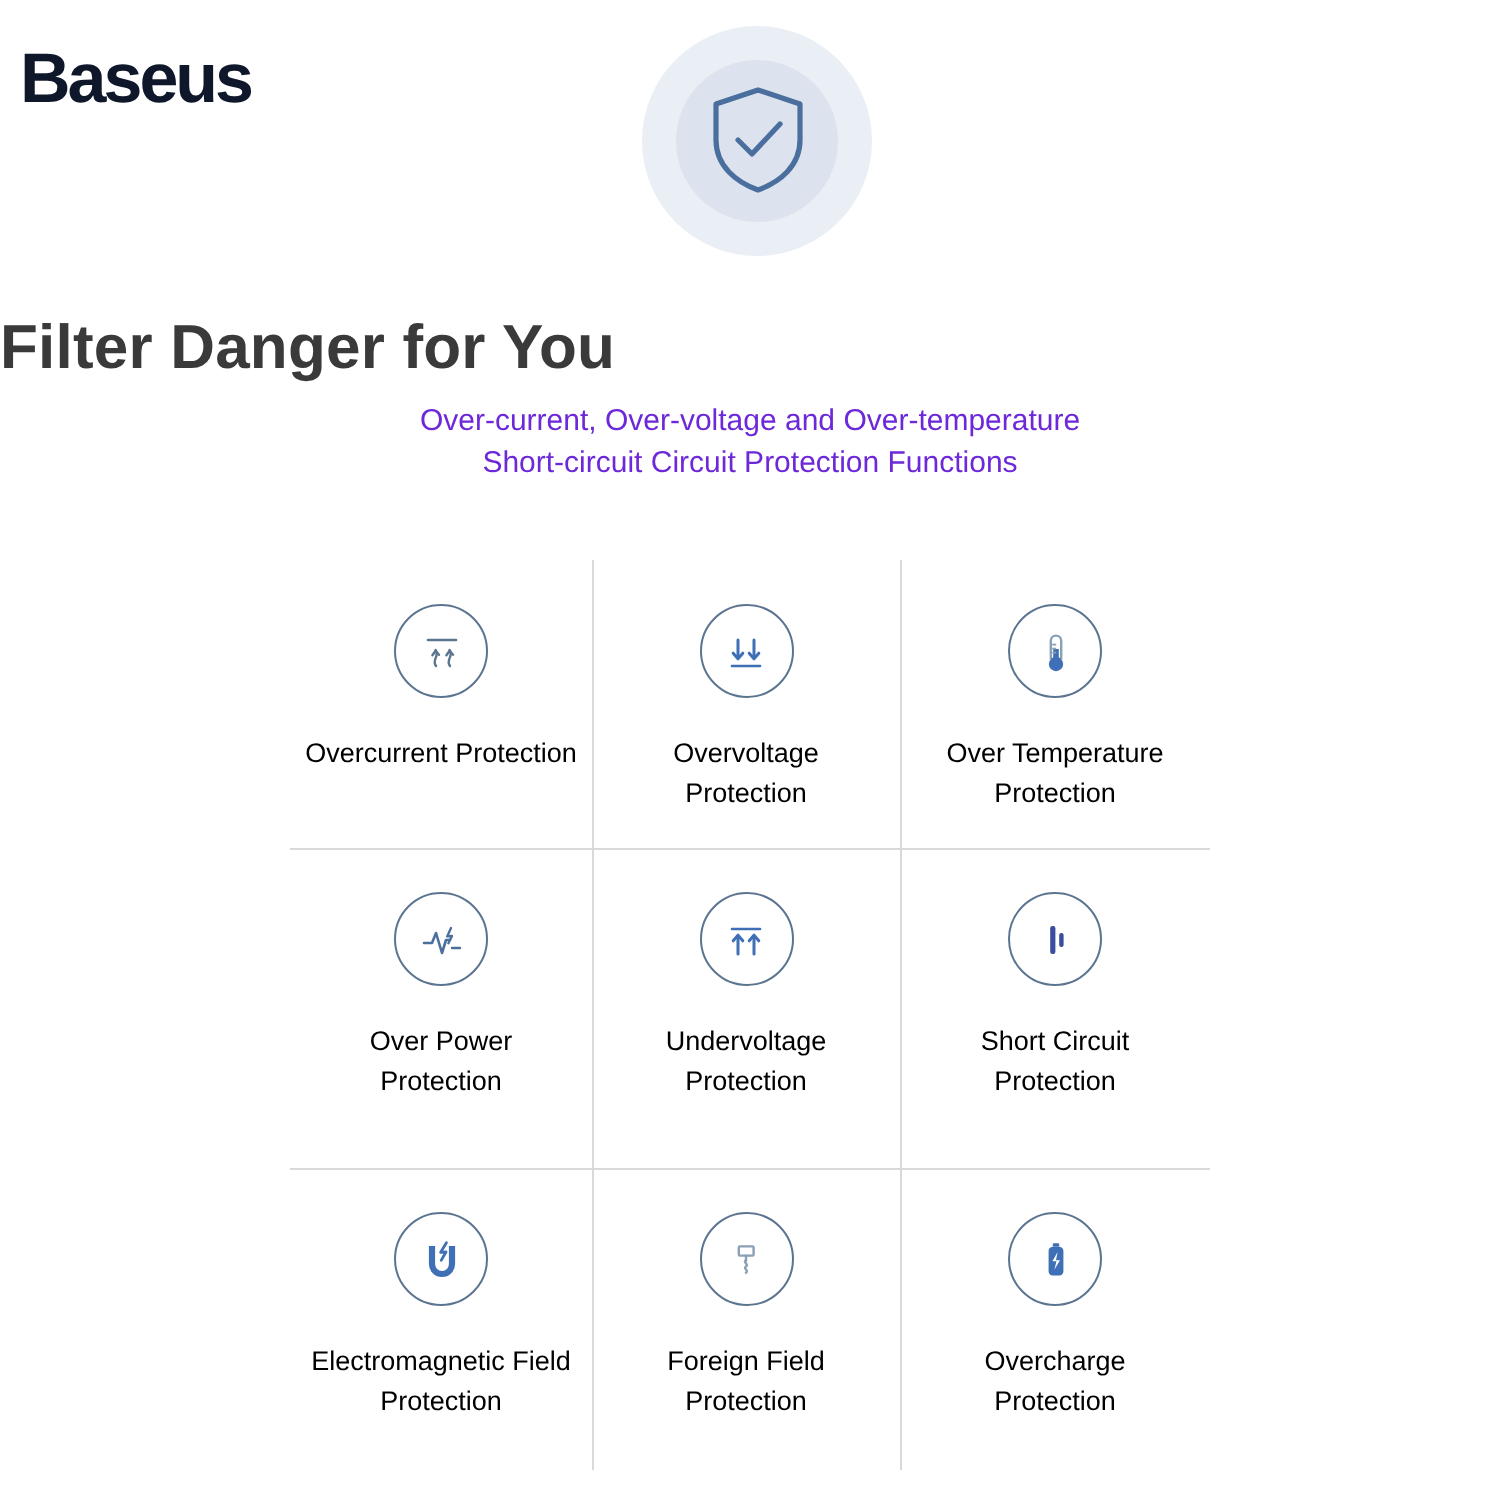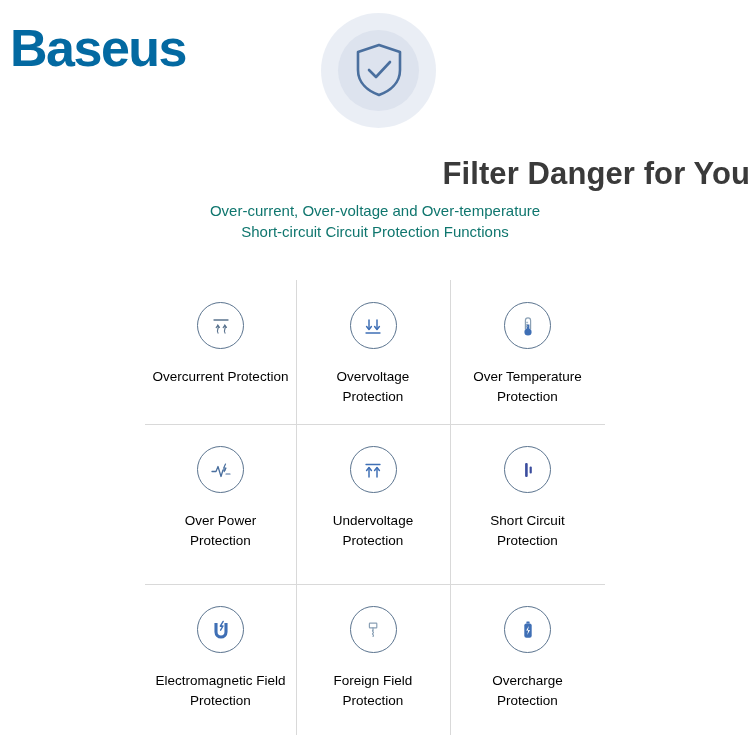--- a/index.html
+++ b/index.html
@@ -9,24 +9,24 @@
     font-family:"Liberation Sans", sans-serif;
     position:relative;
     overflow:hidden;
     color:#444444;
   }
 
   
   .brand {
     position:absolute;
     left:10px; top:22px;
-    font-size:52px;
+    font-size:35px;
     font-weight:bold;
     letter-spacing:-1.5px;
-    color:#0369a1;
+    color:#0f172a;
     line-height:1;
   }
 
   .hero-badge {
     position:absolute;
     left:321px; top:13px;
     width:115px; height:115px;
   }
   .hero-ring-outer {
     position:absolute; inset:0;
@@ -42,33 +42,33 @@
   }
   .hero-shield {
     position:absolute; left:33px; top:29px;
     width:50px; height:56px;
   }
 
   
   .headline {
     position:absolute;
     left:0; right:0; top:156px;
-    text-align:right;
+    text-align:left;
     font-size:31px;
     font-weight:bold;
     color:#3a3a3a;
     letter-spacing:.1px;
   }
   .subtitle {
     position:absolute;
     left:0; right:0; top:200px;
     text-align:center;
     font-size:15px;
     line-height:1.42;
-    color:#0f766e;
+    color:#6d28d9;
   }
   .subtitle span { display:block; }
 
   
   .grid {
     position:absolute;
     left:145px; top:280px;
     width:460px; height:455px;
   }
   .v-div {

